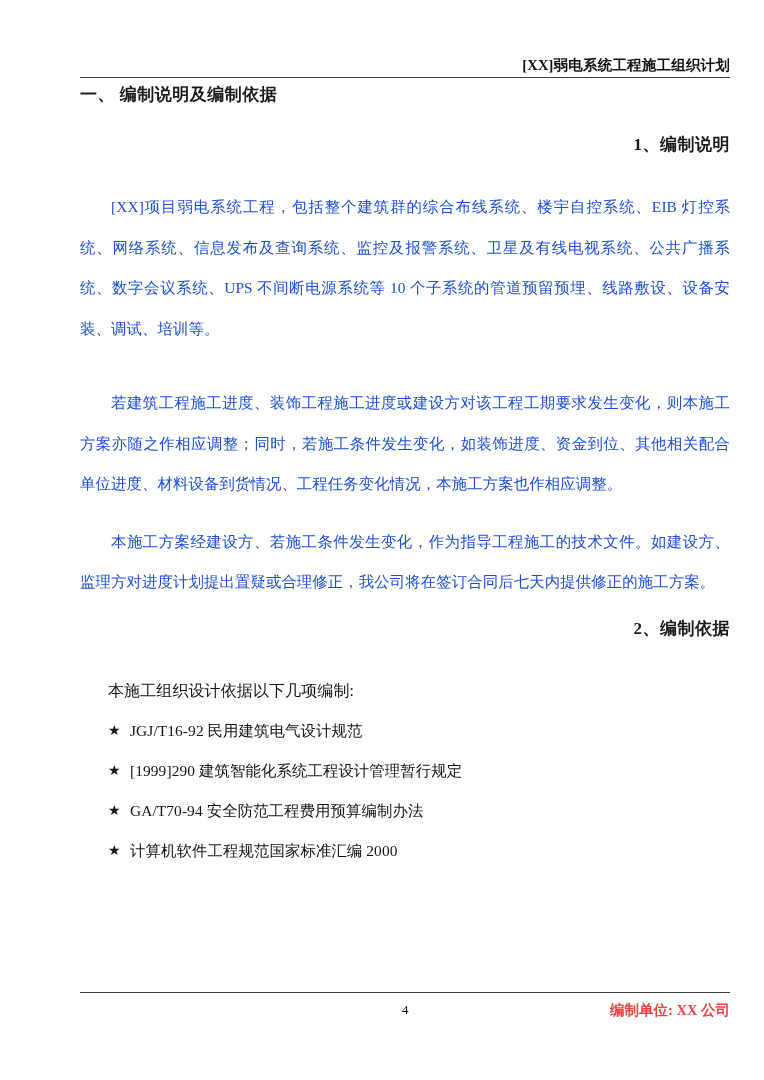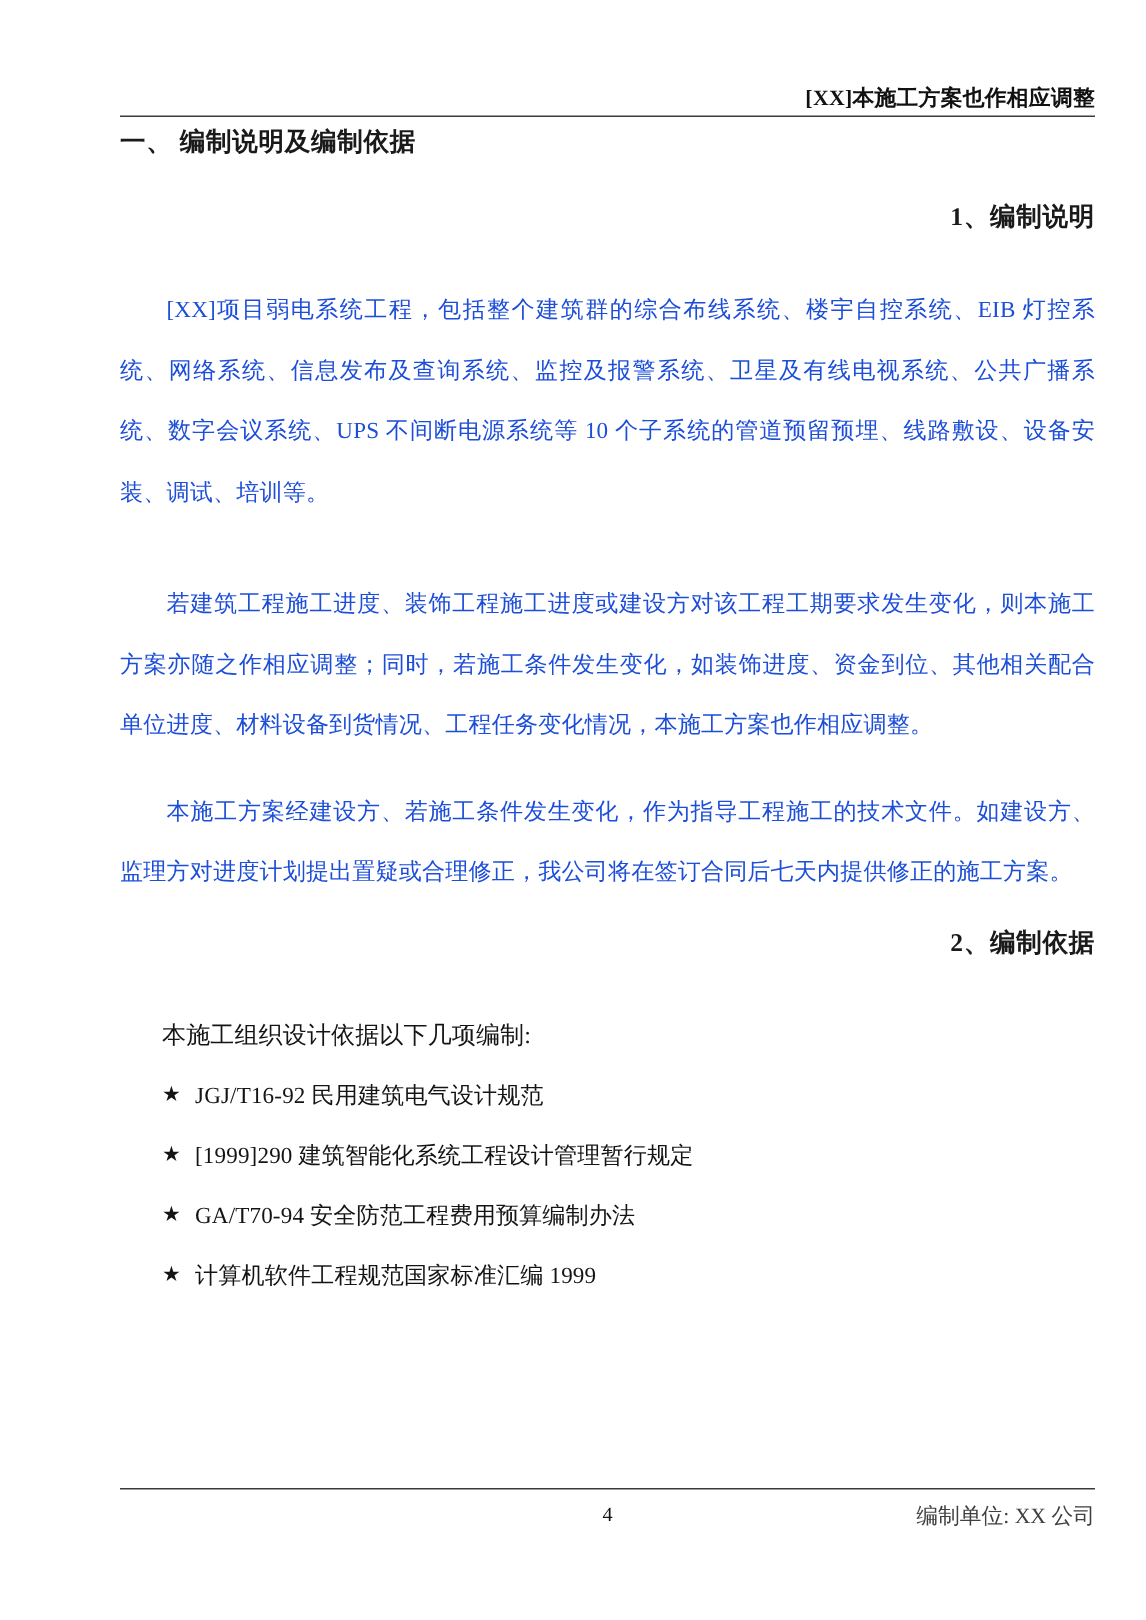--- a/index.html
+++ b/index.html
@@ -136,32 +136,32 @@
     text-align: center;
     font-size: 13.5px;
     color: #111;
     font-weight: normal;
   }
   .footer-right {
     position: absolute;
     right: 0;
     top: 8px;
     font-size: 14.5px;
-    font-weight: normal;
-    color: #404040;
+    font-weight: bold;
+    color: #ef4444;
     white-space: nowrap;
   }
 </style>
 </head>
 <body>
 
 <div class="page">
 
   <div class="header">
-    <div class="header-title">[XX]本施工方案也作相应调整</div>
+    <div class="header-title">[XX]弱电系统工程施工组织计划</div>
   </div>
 
   <div class="content">
 
     <h1 class="sec">一、 编制说明及编制依据</h1>
 
     <div class="spacer-h1"></div>
 
     <h2 class="sub">1、编制说明</h2>
 
@@ -196,21 +196,21 @@
       <li>
         <span class="star">★</span>
         <span class="txt">[1999]290  建筑智能化系统工程设计管理暂行规定</span>
       </li>
       <li>
         <span class="star">★</span>
         <span class="txt">GA/T70-94  安全防范工程费用预算编制办法</span>
       </li>
       <li>
         <span class="star">★</span>
-        <span class="txt">计算机软件工程规范国家标准汇编 1999</span>
+        <span class="txt">计算机软件工程规范国家标准汇编 2000</span>
       </li>
     </ul>
 
   </div>
 
   <div class="footer">
     <div class="footer-inner">
       <div class="page-num">4</div>
       <div class="footer-right">编制单位: XX 公司</div>
     </div>

